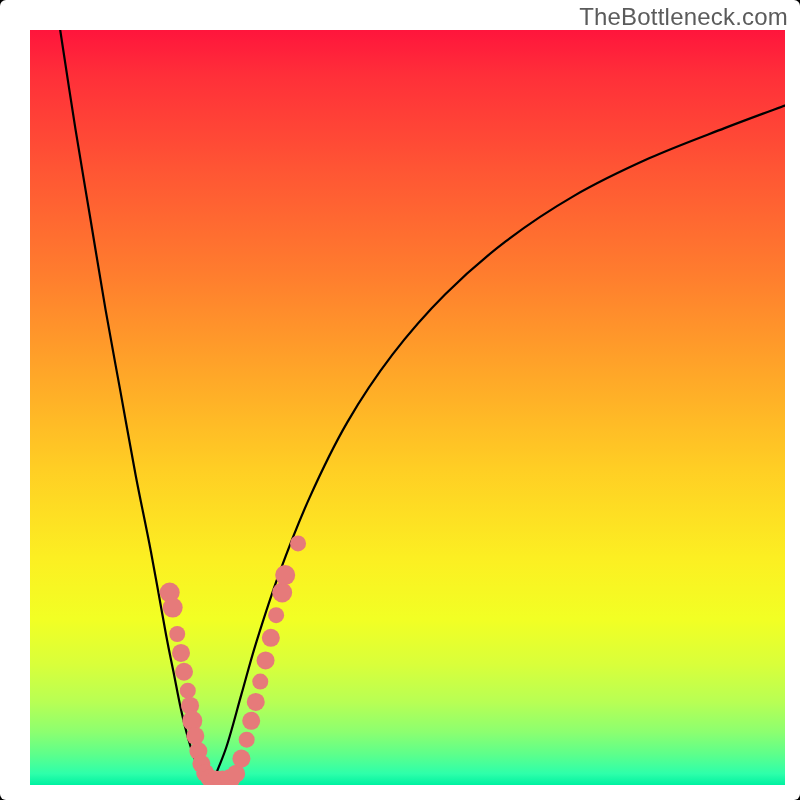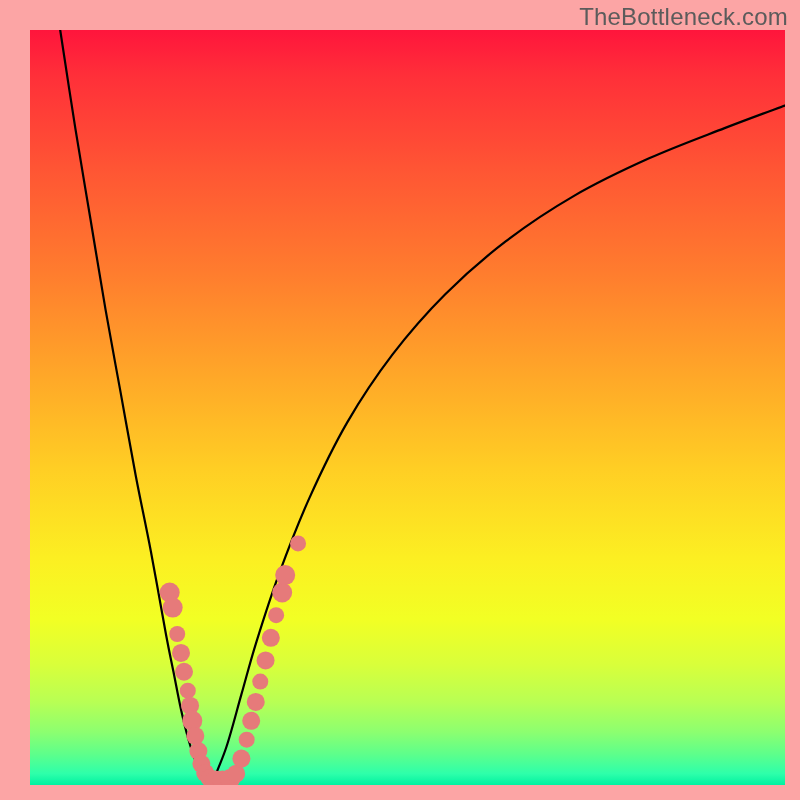--- a/index.html
+++ b/index.html
@@ -7,21 +7,22 @@
     padding: 0;
     width: 800px;
     height: 800px;
     overflow: hidden;
     background: #000;
     font-family: Arial, Helvetica, sans-serif;
   }
   .frame {
     position: absolute;
     inset: 0;
-    background: #fca5a5;
+    background: #ffffff;
+    border-radius: 6px;
   }
   .plot-area {
     position: absolute;
     left: 30px;
     top: 30px;
     width: 755px;   
     height: 755px;  
     overflow: hidden;
   }
   .gradient {

